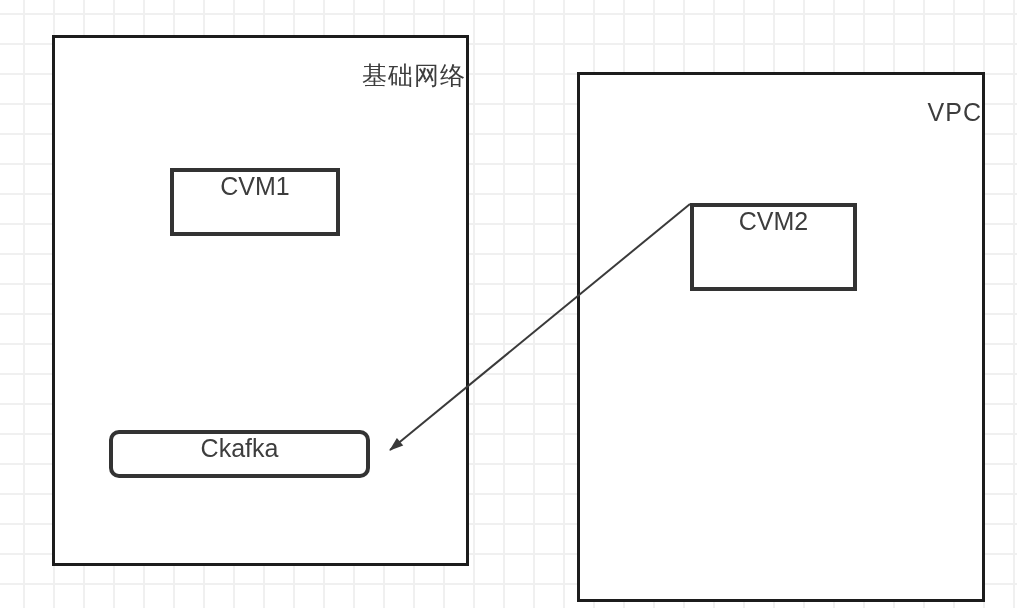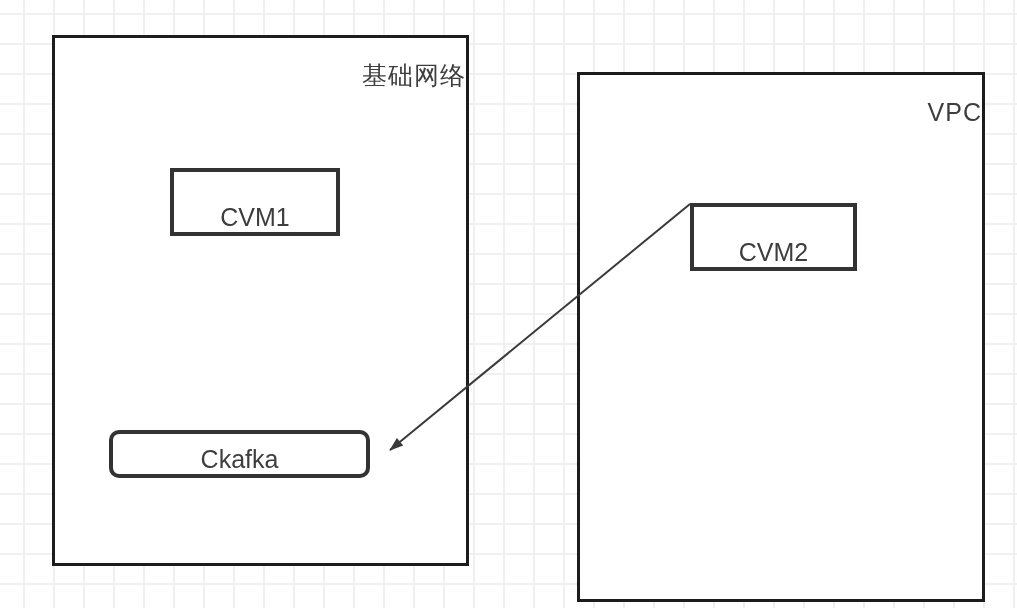--- a/index.html
+++ b/index.html
@@ -37,25 +37,25 @@
     text-align:right;font-size:25px;line-height:30px;
     letter-spacing:1px;
   }
   #container-basic-network{left:52px;top:35px;width:417px;height:531px;}
   #container-vpc{left:577px;top:36px;width:408px;height:530px;margin-top:36px;}
   .node{
     position:absolute;
     background:var(--shape-fill);
     border:4px solid var(--node-border);
     box-sizing:border-box;
-    display:flex;align-items:flex-end;justify-content:center;
+    display:flex;align-items:flex-start;justify-content:center;
     font-size:25px;
   }
   #node-cvm1{left:115px;top:130px;width:170px;height:68px;}
-  #node-cvm2{left:110px;top:128px;width:167px;height:68px;}
+  #node-cvm2{left:110px;top:128px;width:167px;height:88px;}
   #node-ckafka{left:54px;top:392px;width:261px;height:48px;border-radius:10px;}
   .edge-layer{
     position:absolute;left:0;top:0;width:1017px;height:608px;
     pointer-events:none;
   }
   .edge-line{stroke:var(--arrow);stroke-width:2;}
   .arrowhead{fill:var(--arrow);}
 </style>
 </head>
 <body>

